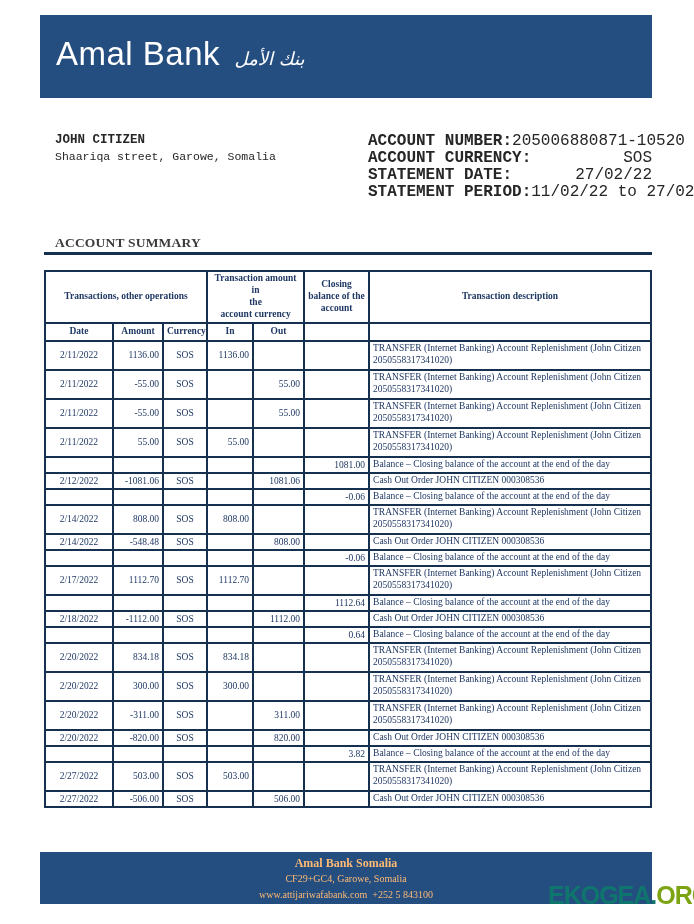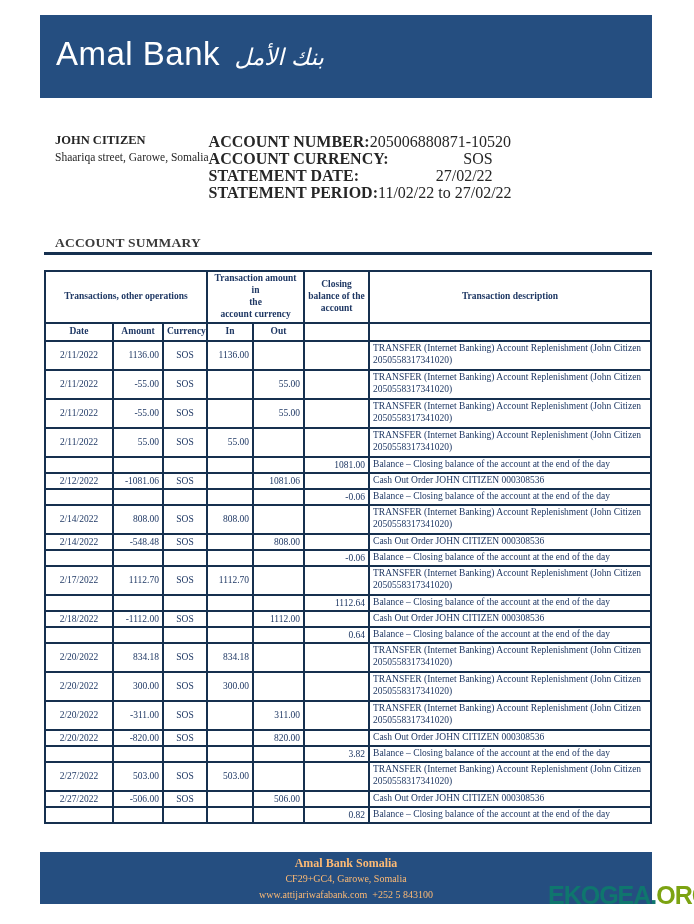--- a/index.html
+++ b/index.html
@@ -18,28 +18,29 @@
   .band { position: absolute; left: 40px; width: 612px; background: #254E80; }
   .header-band { top: 15px; height: 83px; }
   .logo-line {
     position: absolute; left: 16px; top: 20px;
     color: #ffffff; white-space: nowrap;
     font-family: "Liberation Sans", sans-serif;
   }
   .logo-latin { font-size: 33px; letter-spacing: 0.5px; font-weight: 400; }
   .logo-arabic {
     font-family: "DejaVu Sans", sans-serif;
-    font-size: 23px; font-style: italic; margin-left: 10px;
+    font-size: 18px; font-style: italic; margin-left: 10px;
   }
 
   
   .account-row {
     position: absolute; left: 55px; top: 133px; width: 597px;
-    display: flex; justify-content: flex-start;
+    display: flex; justify-content: space-between;
     color: #262626;
+    font-family: Liberation Mono, monospace;
   }
   .holder-name { font-size: 12.5px; font-weight: bold; margin-bottom: 3px; }
   .holder-address { font-size: 11.5px; }
   .info-block { width: 284px; }
   .info-row { display: flex; justify-content: space-between; line-height: 17px; font-size: 16px; }
   .info-label { font-weight: bold; white-space: nowrap; }
   .info-value { text-align: right; white-space: nowrap; }
 
   
   .section-title {
@@ -341,29 +342,20 @@
         </tr>
         <tr class="short">
           <td class="c-date">2/27/2022</td>
           <td class="c-amount">-506.00</td>
           <td class="c-currency">SOS</td>
           <td class="c-in"></td>
           <td class="c-out">506.00</td>
           <td class="c-balance"></td>
           <td class="c-desc">Cash Out Order JOHN CITIZEN 000308536</td>
         </tr>
-        <tr class="short">
-          <td class="c-date"></td>
-          <td class="c-amount"></td>
-          <td class="c-currency"></td>
-          <td class="c-in"></td>
-          <td class="c-out"></td>
-          <td class="c-balance">0.82</td>
-          <td class="c-desc">Balance – Closing balance of the account at the end of the day</td>
-        </tr>
       </tbody>
   </table>
 
   <div class="band footer-band">
     <div class="footer-line1">Amal Bank Somalia</div>
     <div class="footer-line2">CF29+GC4, Garowe, Somalia</div>
     <div class="footer-line3">www.attijariwafabank.com&nbsp; +252 5 843100</div>
   </div>
 
   <div class="watermark">

